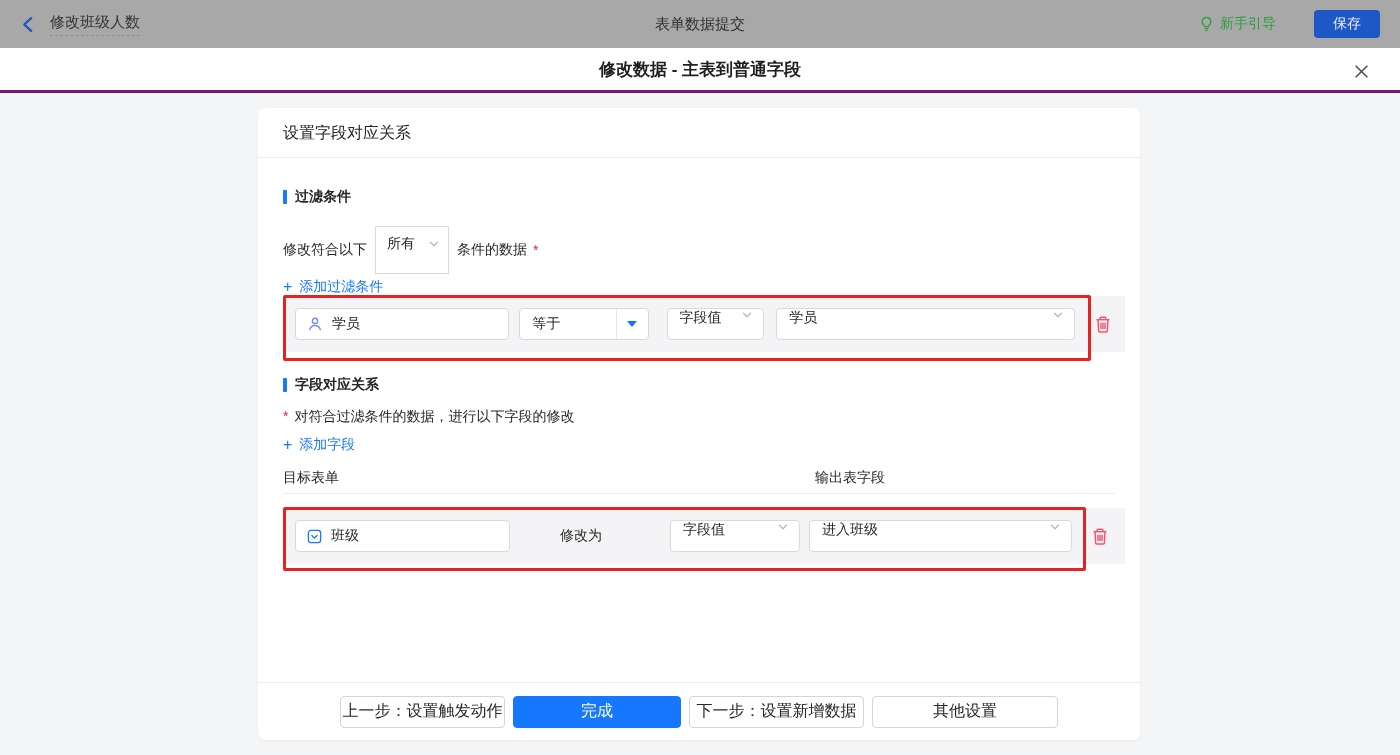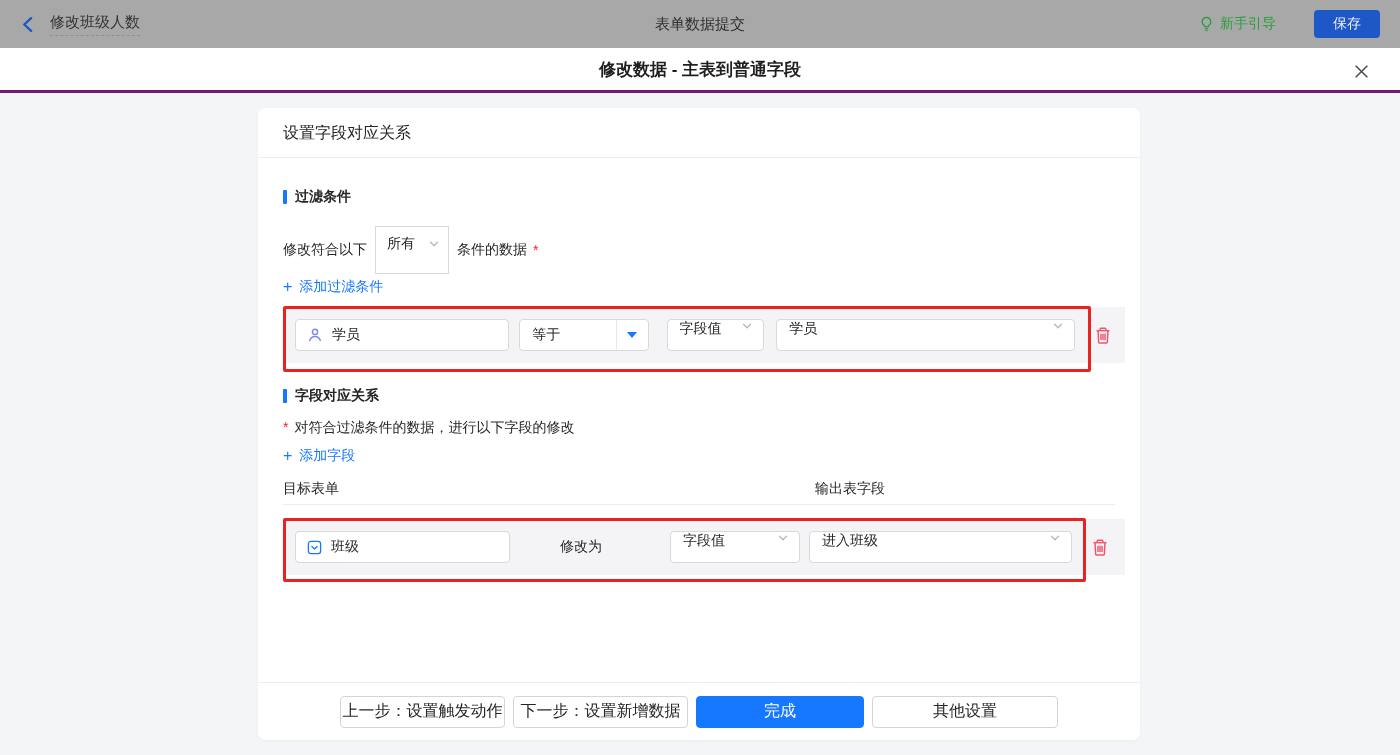--- a/index.html
+++ b/index.html
@@ -45,21 +45,21 @@
   .cond-line { margin-top:29px; display:flex; align-items:center; height:32px; }
   .mini-select { width:74px; height:48px; border:1px solid #d9d9d9; border-radius:0;
     background:#fff; display:flex; align-items:center; padding:0 8px 12px 11px;
     margin:0 8px; cursor:pointer; justify-content:space-between; }
   .req { color:#f5222d; margin-left:6px; font-size:14px; }
 
   .add-link { margin-top:13px; height:16px; display:flex; align-items:center; gap:7px;
     color:#1677ff; font-size:14px; cursor:pointer; width:fit-content; }
   .add-link .plus { font-size:16px; line-height:14px; }
 
-  .row-wrap { margin-top:12px; position:relative; height:56px; }
+  .row-wrap { margin-top:1px; position:relative; height:56px; }
   .row-wrap.second { margin-top:14px; }
   .gray-row { position:absolute; left:0; top:0; width:calc(100% + 10px); height:56px;
     background:#f4f4f6; display:flex; align-items:center; padding:0 12px; }
   .red-box { position:absolute; top:-1px; border:3px solid #e8231f; border-radius:2px;
     pointer-events:none; z-index:3; }
   .red-box.r1 { left:0; width:808px; height:66px; }
   .red-box.r2 { left:0; width:803px; height:64px; }
 
   .field-input { width:215px; height:32px; background:#fff; border:1px solid #d9d9d9;
     border-radius:4px; display:flex; align-items:center; gap:9px; padding:0 11px;
@@ -282,18 +282,18 @@
                 </svg>
             </span>
           </div>
         </div>
         <div class="red-box r2"></div>
       </div>
     </div>
 
     <div class="card-footer">
       <button class="btn ghost w-prev">上一步：设置触发动作</button>
+      <button class="btn primary w-done">完成</button>
       <button class="btn ghost w-next">下一步：设置新增数据</button>
-      <button class="btn primary w-done">完成</button>
       <button class="btn ghost w-other">其他设置</button>
     </div>
   </div>
 </div>
 
 </body></html>

